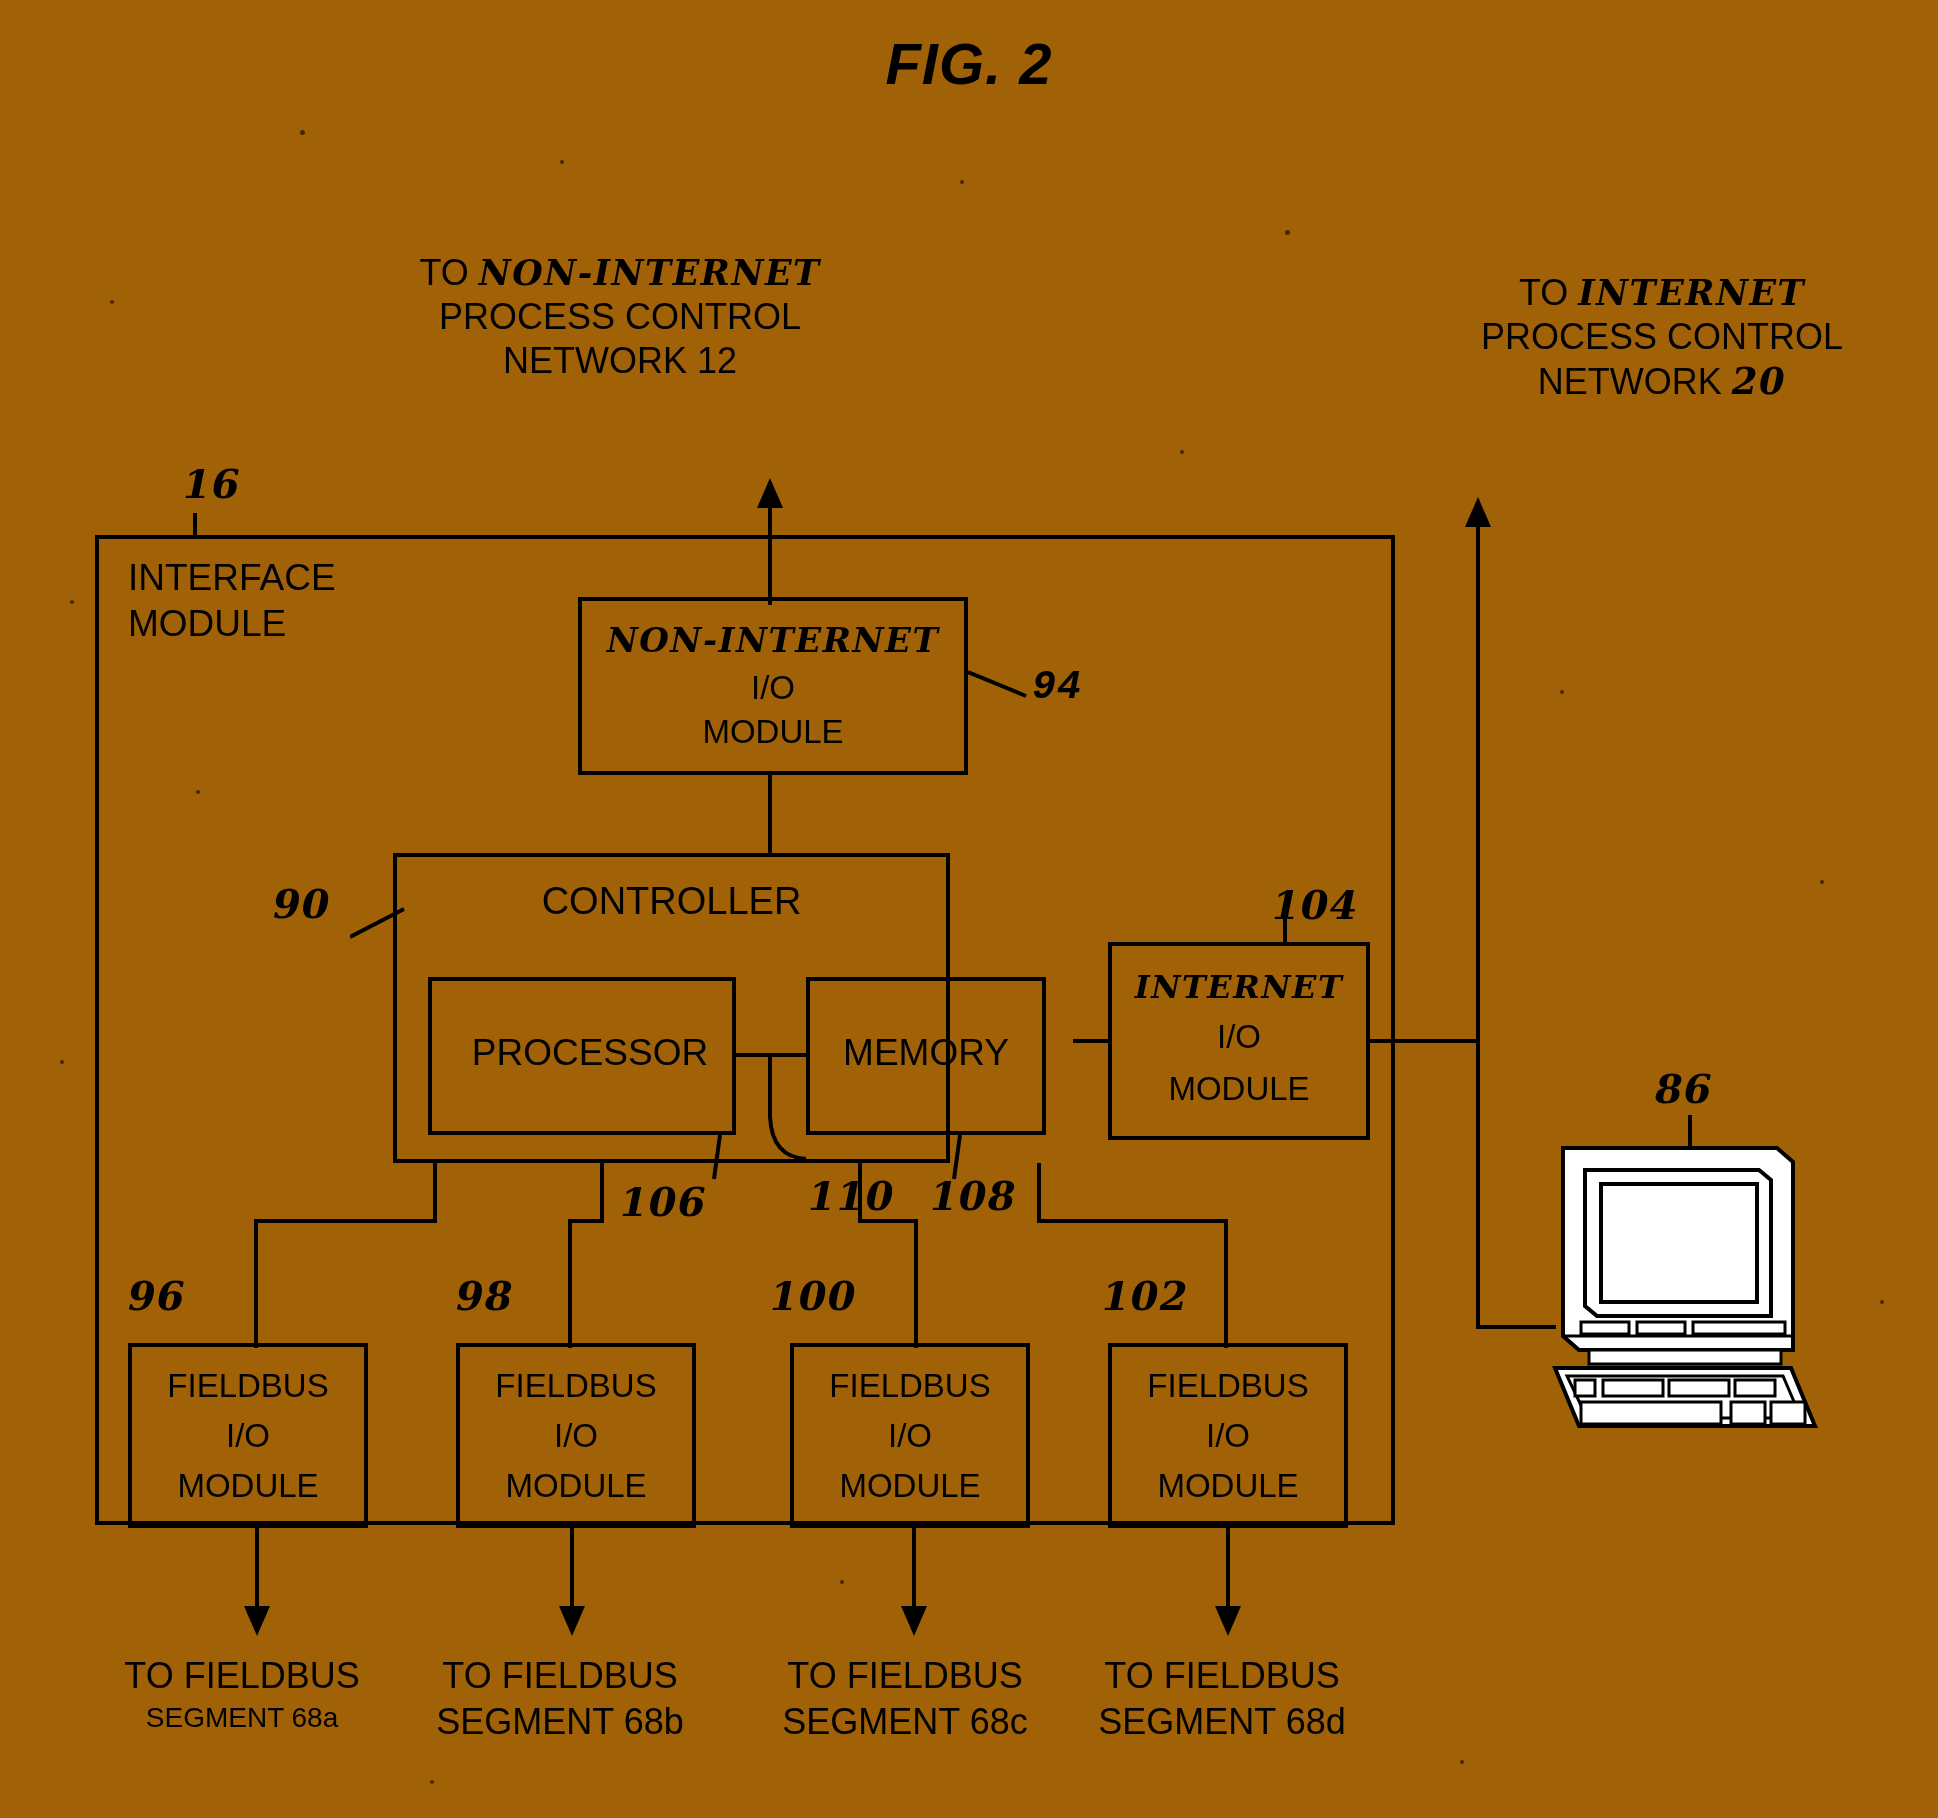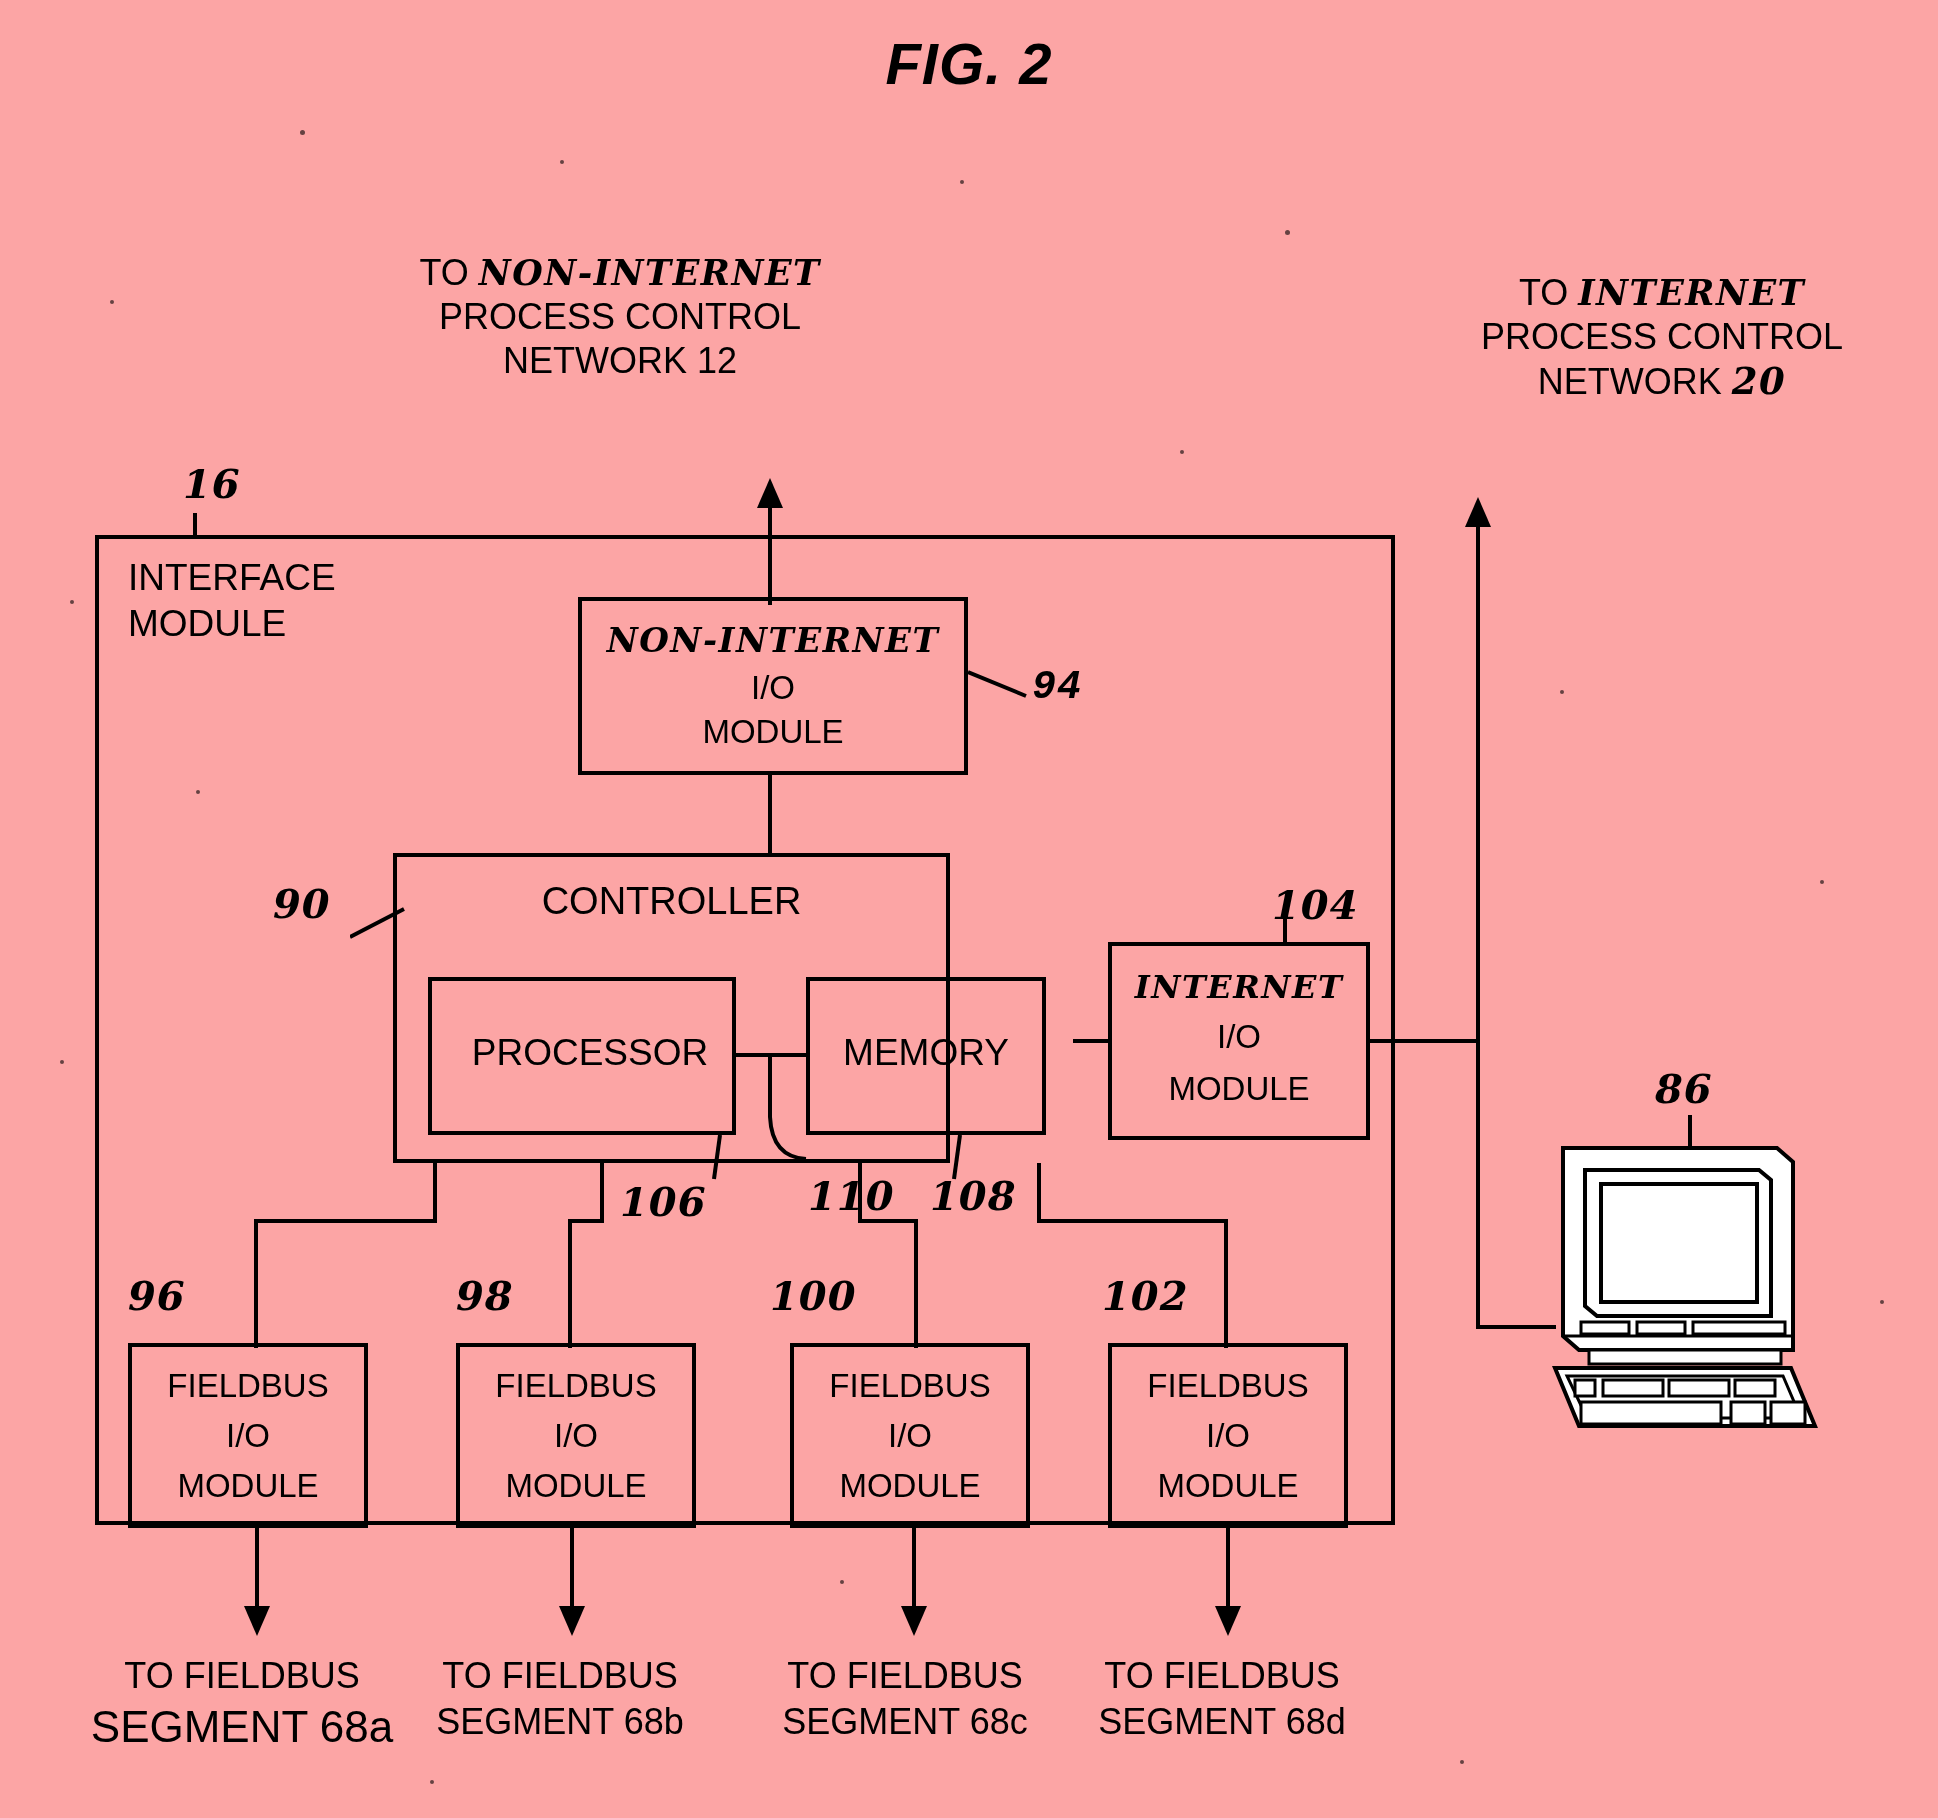--- a/index.html
+++ b/index.html
@@ -8,21 +8,21 @@
     background: #ffffff;
   }
   body {
     font-family: "Liberation Sans", sans-serif;
     color: #000000;
   }
   #page {
     position: relative;
     width: 1938px;
     height: 1818px;
-    background: #fca5a5;
+    background: #a16207;
     overflow: hidden;
   }
   
   .abs { position: absolute; }
   .txt {
     position: absolute;
     font-family: "Liberation Sans", sans-serif;
     color: #000;
     white-space: nowrap;
     line-height: 1.18;
@@ -290,21 +290,21 @@
   <div class="arrow-down" style="left:559px; top:1606px;"></div>
 
   <div class="vline" style="left:912px; top:1528px; height:86px;"></div>
   <div class="arrow-down" style="left:901px; top:1606px;"></div>
 
   <div class="vline" style="left:1226px; top:1528px; height:86px;"></div>
   <div class="arrow-down" style="left:1215px; top:1606px;"></div>
 
   <div class="abs" style="left:242px; top:1655px; width:0;">
     <div class="txt center" style="left:0; top:0; font-size:36px;">TO FIELDBUS</div>
-    <div class="txt center" style="left:0; top:46px; font-size:44px;">SEGMENT 68a</div>
+    <div class="txt center" style="left:0; top:46px; font-size:28px;">SEGMENT 68a</div>
   </div>
 
   <div class="abs" style="left:560px; top:1655px; width:0;">
     <div class="txt center" style="left:0; top:0; font-size:36px;">TO FIELDBUS</div>
     <div class="txt center" style="left:0; top:46px; font-size:36px;">SEGMENT 68b</div>
   </div>
 
   <div class="abs" style="left:905px; top:1655px; width:0;">
     <div class="txt center" style="left:0; top:0; font-size:36px;">TO FIELDBUS</div>
     <div class="txt center" style="left:0; top:46px; font-size:36px;">SEGMENT 68c</div>

